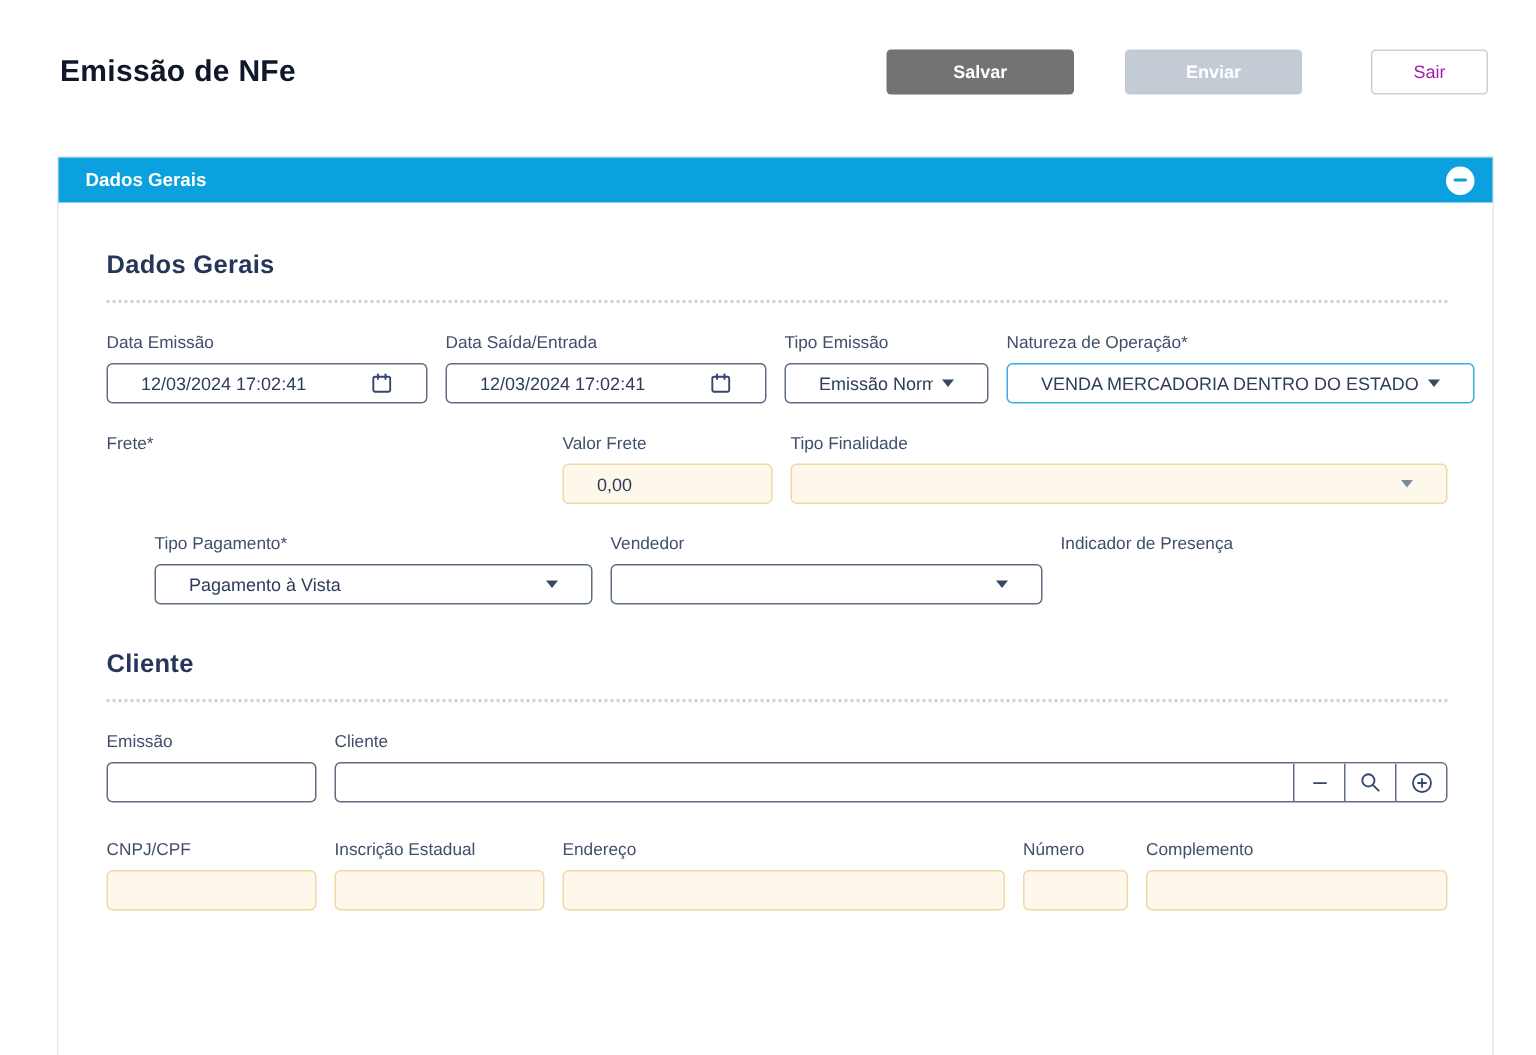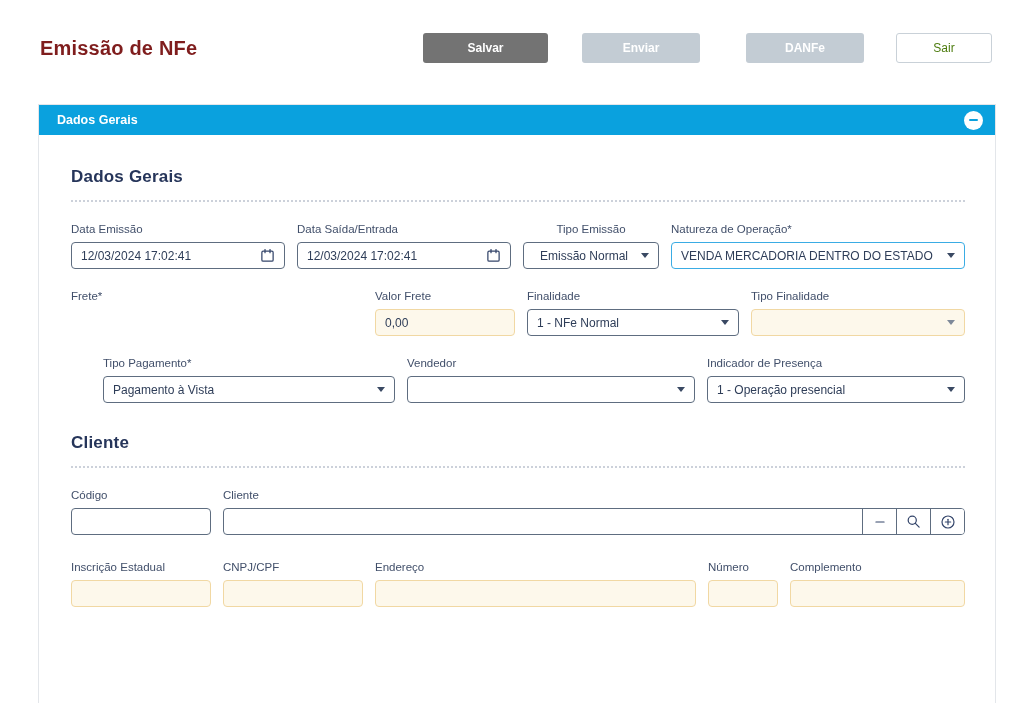--- a/index.html
+++ b/index.html
@@ -1,29 +1,29 @@
 <!DOCTYPE html>
 <html><head>
 <meta charset="utf-8">
 <style>
   * { margin:0; padding:0; box-sizing:border-box; }
   html,body { width:1024px; height:703px; background:#ffffff; overflow:hidden;
               font-family:"Liberation Sans", sans-serif; }
 
   
   .top-header { display:flex; align-items:center; padding:33px 32px 0 40px; }
-  .page-title { font-size:20px; font-weight:bold; color:#7f1d1d; letter-spacing:.2px; flex:1; }
+  .page-title { font-size:20px; font-weight:bold; color:#0f172a; letter-spacing:.2px; flex:1; }
   .toolbar { display:flex; align-items:center; }
   .tbtn { height:30px; border:none; border-radius:3px; font-family:"Liberation Sans",sans-serif;
           font-size:12px; font-weight:bold; color:#ffffff; background:#c3ccd4; cursor:pointer; }
   .tbtn.novo   { width:105px; margin-right:12px; }
   .tbtn.salvar { width:125px; margin-right:34px; background:#737373; }
   .tbtn.enviar { width:118px; margin-right:46px; }
   .tbtn.danfe  { width:118px; margin-right:32px; }
-  .tbtn.sair   { width:96px;  background:#ffffff; border:1px solid #c9d1d8; color:#4d7c0f; font-weight:normal; }
+  .tbtn.sair   { width:78px;  background:#ffffff; border:1px solid #c9d1d8; color:#a21caf; font-weight:normal; }
 
   
   .card { position:absolute; left:38px; top:104px; width:958px; height:640px;
           background:#fff; border:1px solid #e3e6ea; border-bottom:none; }
   .panel-bar { height:30px; background:#0aa1de; display:flex; align-items:center;
                padding:0 12px 0 18px; cursor:pointer; }
   .panel-title { color:#ffffff; font-size:12.5px; font-weight:bold; flex:1; }
   .collapse-btn { width:19px; height:19px; border-radius:50%; background:#ffffff;
                   display:flex; align-items:center; justify-content:center; cursor:pointer; }
   .collapse-btn .bar { width:9px; height:2px; background:#0aa1de; border-radius:1px; }
@@ -32,56 +32,55 @@
 
   .section-heading { font-size:17px; font-weight:bold; color:#26355a; letter-spacing:.2px; }
   .dotted { border:none; border-top:2px dotted #ccd1da; margin-top:13px; }
 
   
   .frow { display:flex; gap:12px; margin-top:21px; }
   .frow.first { }
   .field label { display:block; font-size:11.5px; color:#414f6a; margin-bottom:7px; }
 
   .control { height:27px; border:1px solid #5e6d80; border-radius:4px; background:#fff;
-             display:flex; align-items:center; padding:0 9px; font-size:12px; color:#2e3d58; }
+             display:flex; align-items:center; padding:0 22px; font-size:12px; color:#2e3d58; }
   .control input { border:none; outline:none; background:transparent; flex:1; min-width:0;
                    font-family:"Liberation Sans",sans-serif; font-size:12px; color:#2e3d58; height:100%; }
   .control.warn { background:#fdf8eb; border-color:#f1d8a3; }
   .control.focus { border-color:#3aace4; }
   .control.select { cursor:pointer; }
   .control .val { flex:1; white-space:nowrap; overflow:hidden; }
   .arrow { width:0; height:0; border-left:4px solid transparent; border-right:4px solid transparent;
            border-top:5px solid #3a4963; margin-left:6px; flex:none; }
   .arrow.gray { border-top-color:#7e8999; }
   .icon-btn { background:none; border:none; cursor:pointer; display:flex; align-items:center;
               justify-content:center; padding:0; }
 
   
-  .w-a1{width:214px;} .w-a2{width:214px;} .w-a3{width:136px;text-align:center;} .w-a4{flex:1;}
+  .w-a1{width:214px;} .w-a2{width:214px;} .w-a3{width:136px;} .w-a4{flex:1;}
   .w-b1{width:292px;} .w-b2{width:140px;} .w-b3{width:212px;} .w-b4{flex:1;}
   .w-c1{width:292px;margin-left:32px;} .w-c2{width:288px;} .w-c3{flex:1;}
   .w-d1{width:140px;} .w-d2{flex:1;}
   .w-e1{width:140px;} .w-e2{width:140px;} .w-e3{width:364px;} .w-e4{width:70px;} .w-e5{flex:1;}
 
   
   .group { padding:0; overflow:hidden; }
   .group input { padding:0 9px; }
   .gbtn { width:34px; height:100%; border:none; border-left:1px solid #5e6d80; background:#fff;
           display:flex; align-items:center; justify-content:center; cursor:pointer; flex:none; }
   svg.ic { display:block; }
 </style>
 </head>
 <body>
 
 <div class="top-header">
   <div class="page-title">Emissão de NFe</div>
   <div class="toolbar">
     <button class="tbtn salvar">Salvar</button>
     <button class="tbtn enviar">Enviar</button>
-    <button class="tbtn danfe">DANFe</button>
     <button class="tbtn sair">Sair</button>
   </div>
 </div>
 
 <div class="card">
 
   <div class="panel-bar">
     <span class="panel-title">Dados Gerais</span>
     <span class="collapse-btn">
       <span class="bar"></span>
@@ -139,27 +138,20 @@
     <div class="frow">
       <div class="field w-b1">
         <label>Frete*</label>
       </div>
       <div class="field w-b2">
         <label>Valor Frete</label>
         <div class="control warn">
           <input readonly="" value="0,00" style="">
         </div>
       </div>
-      <div class="field w-b3">
-        <label>Finalidade</label>
-        <div class="control select">
-          <span class="val">1 - NFe Normal</span>
-          <span class="arrow"></span>
-        </div>
-      </div>
       <div class="field w-b4">
         <label>Tipo Finalidade</label>
         <div class="control select warn">
           <span class="val"></span>
           <span class="arrow gray"></span>
         </div>
       </div>
     </div>
 
     <div class="frow">
@@ -172,33 +164,29 @@
       </div>
       <div class="field w-c2">
         <label>Vendedor</label>
         <div class="control select">
           <span class="val"></span>
           <span class="arrow"></span>
         </div>
       </div>
       <div class="field w-c3">
         <label>Indicador de Presença</label>
-        <div class="control select">
-          <span class="val">1 - Operação presencial</span>
-          <span class="arrow"></span>
-        </div>
       </div>
     </div>
 
     <div class="section-heading" style="margin-top:30px;">Cliente</div>
     <hr class="dotted">
 
     <div class="frow first">
       <div class="field w-d1">
-        <label>Código</label>
+        <label>Emissão</label>
         <div class="control">
           <input readonly="" value="" style="">
         </div>
       </div>
       <div class="field w-d2">
         <label>Cliente</label>
         <div class="control group">
           <input readonly="" value="" style="">
           <button class="gbtn">
             <svg class="ic" width="14" height="14" viewBox="0 0 24 24" fill="none" stroke="#35466b" stroke-width="2" stroke-linecap="round">
@@ -216,32 +204,32 @@
               <circle cx="12" cy="12" r="9"></circle>
                 <line x1="12" y1="8" x2="12" y2="16"></line>
                 <line x1="8" y1="12" x2="16" y2="12"></line>
             </svg>
           </button>
         </div>
       </div>
     </div>
 
     <div class="frow" style="margin-top:26px;">
+      <div class="field w-e1">
+        <label>CNPJ/CPF</label>
+        <div class="control warn">
+          <input readonly="" value="" style="">
+        </div>
+      </div>
       <div class="field w-e2">
         <label>Inscrição Estadual</label>
         <div class="control warn">
           <input readonly="" value="" style="">
         </div>
       </div>
-      <div class="field w-e1">
-        <label>CNPJ/CPF</label>
-        <div class="control warn">
-          <input readonly="" value="" style="">
-        </div>
-      </div>
       <div class="field w-e3">
         <label>Endereço</label>
         <div class="control warn">
           <input readonly="" value="" style="">
         </div>
       </div>
       <div class="field w-e4">
         <label>Número</label>
         <div class="control warn">
           <input readonly="" value="" style="">

